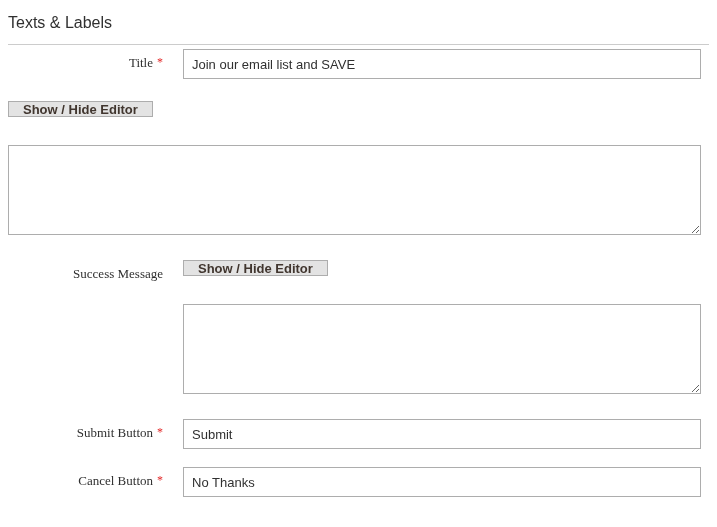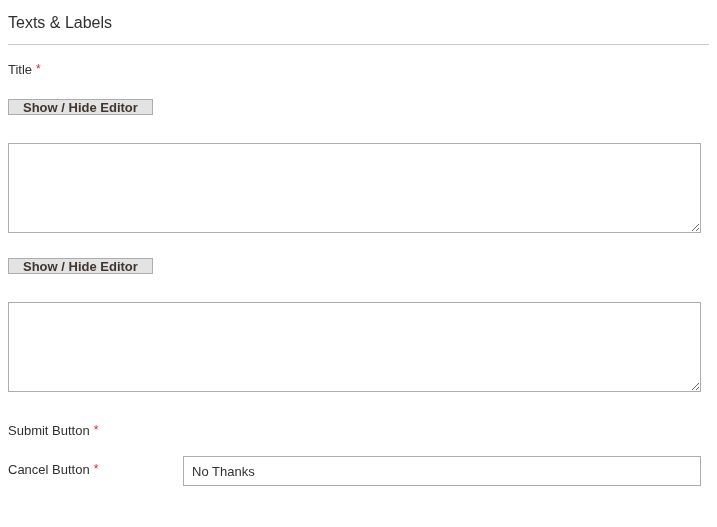--- a/index.html
+++ b/index.html
@@ -10,36 +10,38 @@
     font-size: 13px;
     color: #333;
     background: #fff;
     width: 717px;
   }
   .section-title {
     font-size: 16px;
     color: #303030;
     padding: 6px 0 12px 0;
     border-bottom: 1px solid #ccc;
-    margin-bottom: 11px;
+    margin-bottom: 4px;
     font-weight: 400;
   }
   .field-row {
     display: flex;
     align-items: flex-start;
     margin-bottom: 22px;
   }
   .field-row.tight { margin-bottom: 18px; }
   .field-label {
     width: 175px;
+    text-align: right;
     padding-right: 20px;
     padding-top: 6px;
     color: #303030;
     font-size: 13px;
     flex-shrink: 0;
+    font-family: Liberation Serif, serif;
   }
   .req {
     color: #e22626;
     margin-left: 4px;
     font-size: 12px;
     position: relative;
     top: -1px;
   }
   .field-control {
     flex: 1;
@@ -77,43 +79,52 @@
 </style>
 </head>
 <body>
 
 <div class="section-title">Texts &amp; Labels</div>
 
 <div class="field-row">
   <div class="field-label">
     <span>Title</span><span class="req">*</span>
   </div>
+  <div class="field-control">
+    <input type="text" class="text-input" value="Join our email list and SAVE" style="">
+  </div>
 </div>
 
 <div class="field-row">
   <div class="field-control">
     <button type="button" class="editor-btn">Show / Hide Editor</button>
     <div class="editor-area-wrap">
       <textarea class="editor-area" style=""></textarea>
     </div>
   </div>
 </div>
 
 <div class="field-row">
+  <div class="field-label">
+    <span>Success Message</span>
+  </div>
   <div class="field-control">
     <button type="button" class="editor-btn">Show / Hide Editor</button>
     <div class="editor-area-wrap">
       <textarea class="editor-area" style=""></textarea>
     </div>
   </div>
 </div>
 
 <div class="field-row tight">
   <div class="field-label">
     <span>Submit Button</span><span class="req">*</span>
+  </div>
+  <div class="field-control">
+    <input type="text" class="text-input" value="Submit" style="">
   </div>
 </div>
 
 <div class="field-row">
   <div class="field-label">
     <span>Cancel Button</span><span class="req">*</span>
   </div>
   <div class="field-control">
     <input type="text" class="text-input" value="No Thanks" style="">
   </div>

